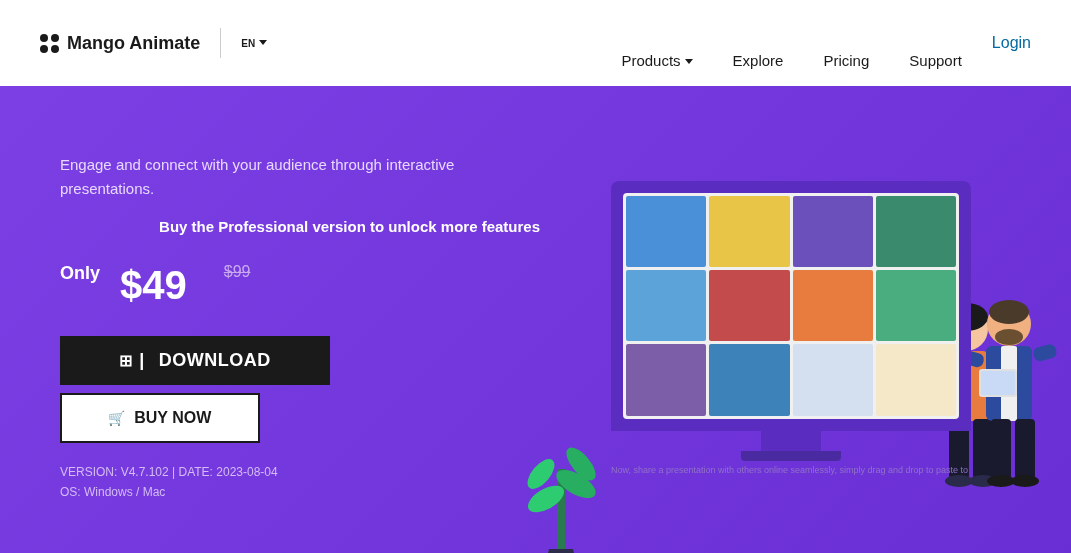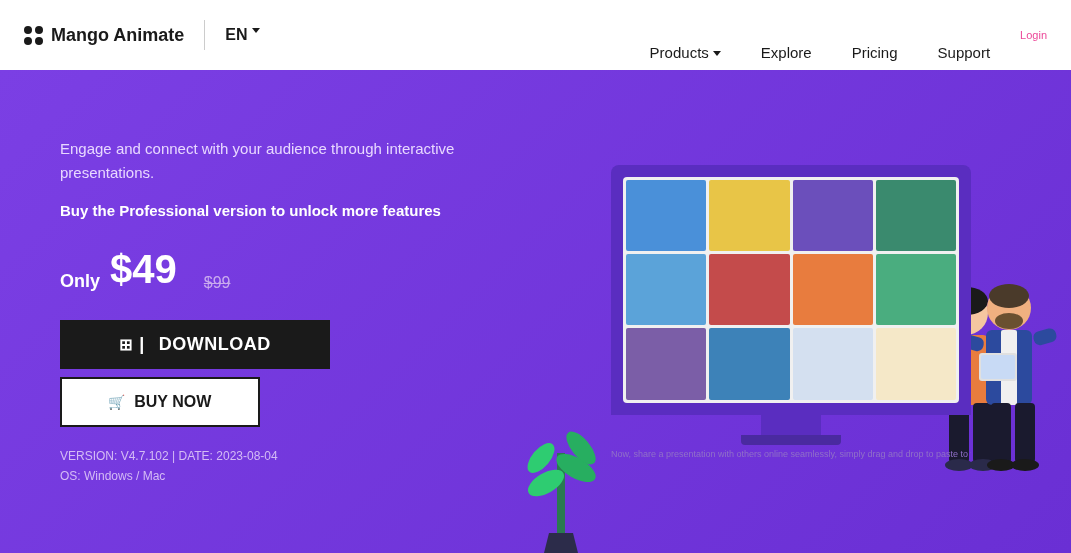--- a/index.html
+++ b/index.html
@@ -9,22 +9,22 @@
       width: 1071px;
       min-height: 553px;
       overflow: hidden;
     }
 
     
     .navbar {
       background-color: #ffffff;
       display: flex;
       align-items: center;
-      padding: 0 24px;
-      height: 70px;
+      padding: 0 40px;
+      height: 86px;
       position: relative;
       z-index: 10;
     }
     .logo-area {
       display: flex;
       align-items: center;
       gap: 8px;
     }
     .logo-dots {
       display: flex;
@@ -50,21 +50,21 @@
     .lang-divider {
       width: 1px;
       height: 30px;
       background: #ccc;
       margin: 0 20px;
     }
     .lang-selector {
       display: flex;
       align-items: flex-start;
       gap: 4px;
-      font-size: 16px;
+      font-size: 10px;
       font-weight: 600;
       color: #1a1a1a;
       cursor: pointer;
     }
     .chevron-down {
       width: 0;
       height: 0;
       border-left: 4px solid transparent;
       border-right: 4px solid transparent;
       border-top: 5px solid #1a1a1a;
@@ -87,23 +87,23 @@
       text-decoration: none;
       margin-top: 35px;
     }
     .nav-actions {
       display: flex;
       align-items: center;
       gap: 16px;
       margin-left: 30px;
     }
     .login-btn {
-      font-size: 11px;
+      font-size: 16px;
       font-weight: 500;
-      color: #ec4899;
+      color: #0369a1;
       cursor: pointer;
       background: none;
       border: none;
     }
     .signup-btn {
       font-size: 15px;
       font-weight: 600;
       color: #1a1a1a;
       cursor: pointer;
       background: none;
@@ -137,25 +137,26 @@
       font-size: 15px;
       color: #e8d8ff;
       margin-bottom: 17px;
       line-height: 1.6;
     }
     .hero-promo {
       font-size: 15px;
       font-weight: 600;
       color: #ffffff;
       margin-bottom: 28px;
+      text-align: right;
     }
     .price-area {
       display: flex;
-      align-items: flex-end;
-      gap: 10px;
+      align-items: flex-start;
+      gap: 20px;
       margin-bottom: 28px;
     }
     .price-only {
       font-size: 18px;
       font-weight: 600;
       color: #ffffff;
     }
     .price-main {
       font-size: 40px;
       font-weight: 700;

